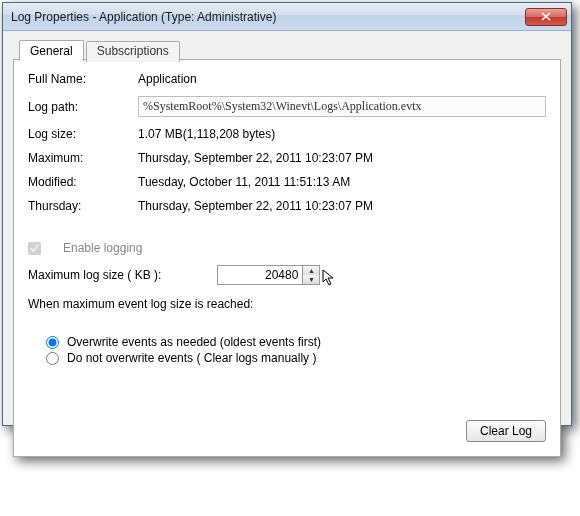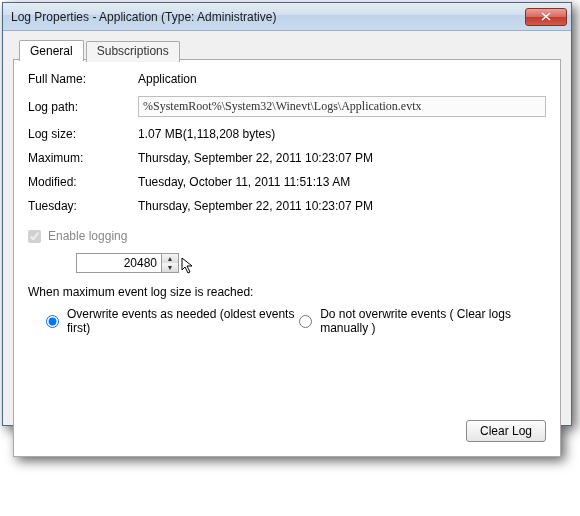--- a/index.html
+++ b/index.html
@@ -94,22 +94,22 @@
     .path-input {
       width: 100%;
       border: 1px solid #bfbfbf;
       padding: 2px 4px;
       font-family: Liberation Serif, serif;
       font-size: 12px;
       background: #fbfbfb;
       color: #333;
     }
     .checkbox-row {
-      margin-top: 16px;
-      display: flex; align-items: center; gap: 7px;
+      margin-top: 28px;
+      display: flex; align-items: center; gap: 22px;
       color: #888;
     }
     .checkbox-row input[type=checkbox]{
       accent-color: #5a8ecb;
     }
     .maxrow {
       margin-top: 10px;
       display: flex; align-items: center; gap: 8px;
     }
     .spinner {
@@ -138,21 +138,21 @@
       cursor: pointer; padding: 0;
       color:#333;
     }
     .cursor {
       position: absolute;
       right: -18px; top: 2px;
       font-size: 16px;
       pointer-events: none;
     }
     .whenlabel { margin-top: 12px; }
-    .radios { margin-top: 8px; padding-left: 18px; display:flex; gap:2px; }
+    .radios { margin-top: 24px; padding-left: 18px; display:flex; flex-direction:column; gap:2px; }
     .radios label { display:flex; align-items:center; gap:8px; font-size:12px; cursor:pointer; }
     .clearlog {
       position: absolute;
       right: 14px; bottom: 14px;
     }
     .btn {
       min-width: 80px;
       padding: 3px 12px;
       border: 1px solid #8a8a8a;
       border-radius: 3px;
@@ -203,30 +203,31 @@
 
         <div class="label">Log size:</div>
         <div class="val">1.07 MB(1,118,208 bytes)</div>
 
         <div class="label">Maximum:</div>
         <div class="val">Thursday, September 22, 2011 10:23:07 PM</div>
 
         <div class="label">Modified:</div>
         <div class="val">Tuesday, October 11, 2011 11:51:13 AM</div>
 
-        <div class="label">Tuesday:</div>
+        <div class="label">Thursday:</div>
         <div class="val">Thursday, September 22, 2011 10:23:07 PM</div>
       </div>
 
       <div class="checkbox-row">
         <input type="checkbox" checked="" disabled="" style="">
         <span>Enable logging</span>
       </div>
 
       <div class="maxrow">
+        <span>Maximum log size ( KB ):</span>
         <span style="width:40px"></span>
         <span class="spinner">
           <input type="text" value="20480" style="">
           <span class="spin-btns">
             <button>▲</button>
             <button>▼</button>
           </span>
           <span class="cursor">
             <svg width="16" height="20" viewBox="0 0 16 20">
                   <path d="M2 2 L2 14 L5 11 L8 17 L10 16 L7 10 L12 10 Z" fill="#fff" stroke="#000" stroke-width="1"></path>

